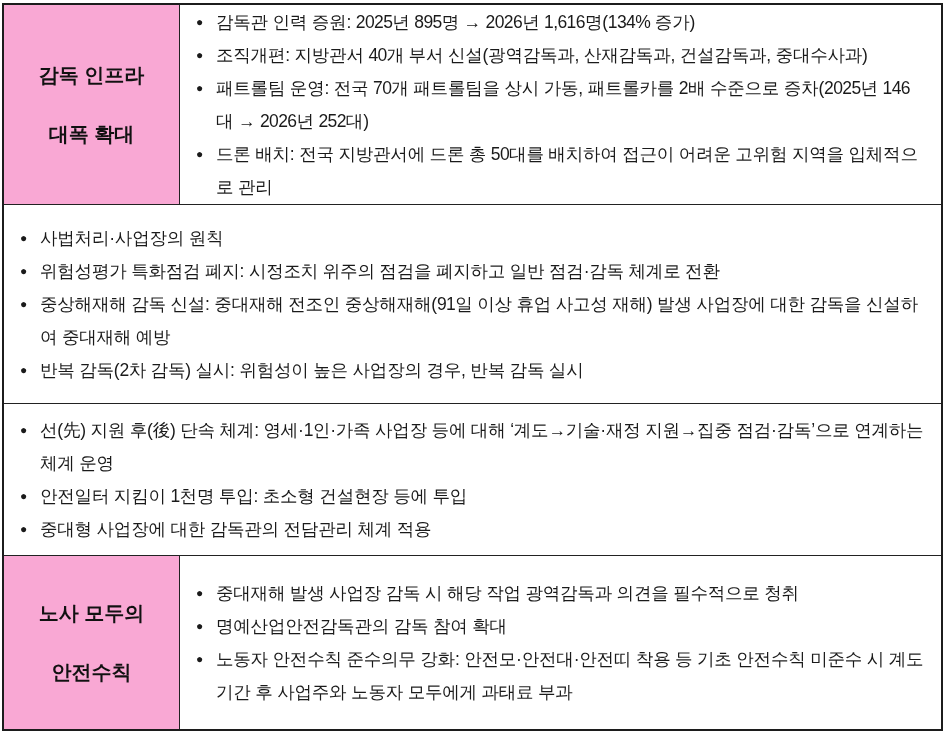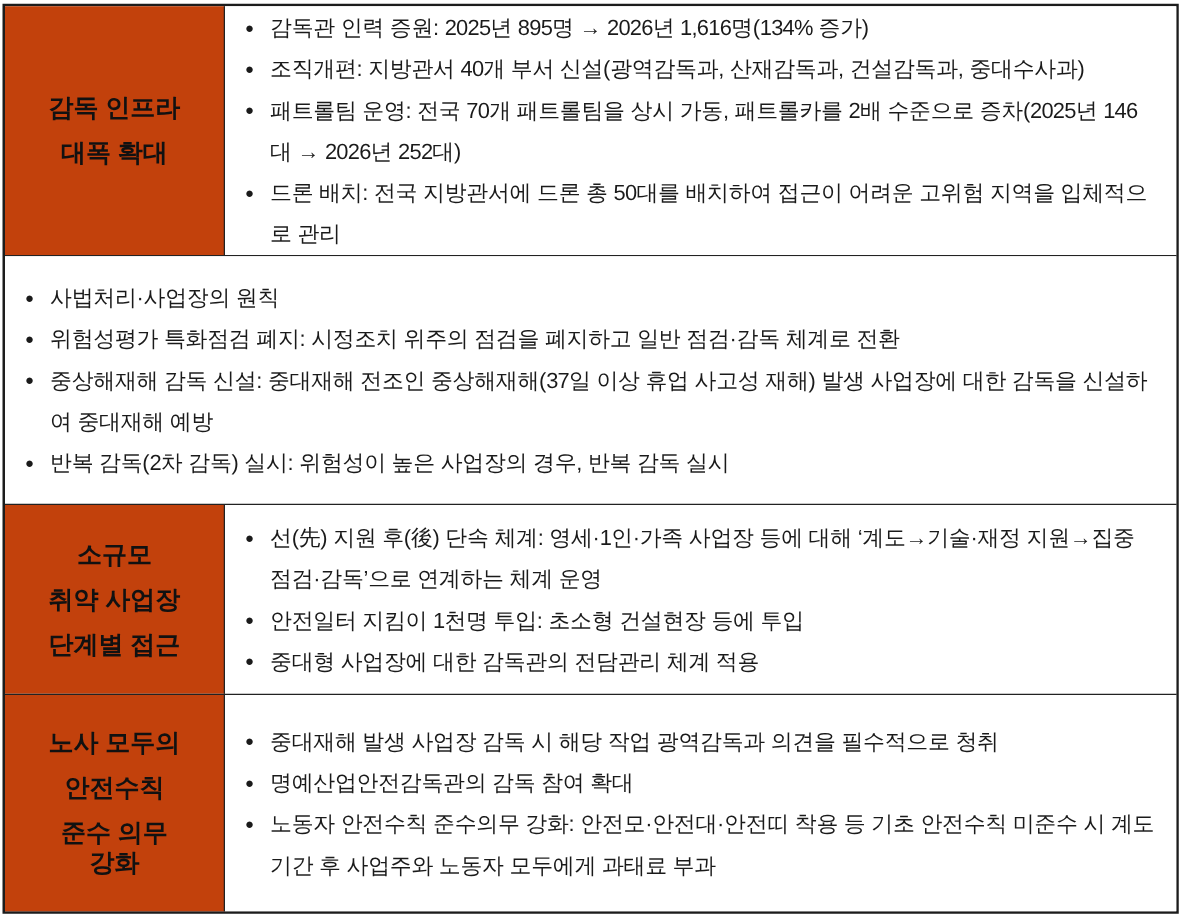--- a/index.html
+++ b/index.html
@@ -33,36 +33,36 @@
     min-height: 0;
   }
   .t-row + .t-row {
     border-top: 1.5px solid #222222;
   }
   .header-cell {
     width: 176px;
     flex: none;
     box-sizing: border-box;
     border-right: 1.5px solid #222222;
-    background: #c2410c;
+    background: #f9a8d4;
     display: flex;
     flex-direction: column;
     align-items: center;
     justify-content: center;
     text-align: center;
     font-size: 20px;
     font-weight: 700;
     color: #111111;
     padding: 6px 4px;
   }
   .hpara {
     line-height: 24px;
   }
   .hpara + .hpara {
-    margin-top: 12px;
+    margin-top: 35px;
   }
   .hline {
     white-space: nowrap;
   }
   .content-cell {
     flex: 1;
     min-width: 0;
     box-sizing: border-box;
     background: #ffffff;
     display: flex;
@@ -134,40 +134,29 @@
           <div class="bullet-item">
             <span class="bullet-marker">●</span>
             <span class="bullet-text">사법처리·사업장의 원칙</span>
           </div>
           <div class="bullet-item">
             <span class="bullet-marker">●</span>
             <span class="bullet-text">위험성평가 특화점검 폐지: 시정조치 위주의 점검을 폐지하고 일반 점검·감독 체계로 전환</span>
           </div>
           <div class="bullet-item">
             <span class="bullet-marker">●</span>
-            <span class="bullet-text">중상해재해 감독 신설: 중대재해 전조인 중상해재해(<span class="num">37</span>일 이상 휴업 사고성 재해) 발생 사업장에 대한 감독을 신설하여 중대재해 예방</span>
+            <span class="bullet-text">중상해재해 감독 신설: 중대재해 전조인 중상해재해(<span class="num">91</span>일 이상 휴업 사고성 재해) 발생 사업장에 대한 감독을 신설하여 중대재해 예방</span>
           </div>
           <div class="bullet-item">
             <span class="bullet-marker">●</span>
             <span class="bullet-text">반복 감독(<span class="num">2</span>차 감독) 실시: 위험성이 높은 사업장의 경우, 반복 감독 실시</span>
           </div>
         </div>
       </div>
       <div class="t-row">
-        <div class="header-cell">
-          <div class="hpara">
-            <div class="hline">소규모</div>
-          </div>
-          <div class="hpara">
-            <div class="hline">취약 사업장</div>
-          </div>
-          <div class="hpara">
-            <div class="hline">단계별 접근</div>
-          </div>
-        </div>
         <div class="content-cell">
           <div class="bullet-item">
             <span class="bullet-marker">●</span>
             <span class="bullet-text">선(先) 지원 후(後) 단속 체계: 영세·<span class="num">1</span>인·가족 사업장 등에 대해 ‘계도→기술·재정 지원→집중 점검·감독’으로 연계하는 체계 운영</span>
           </div>
           <div class="bullet-item">
             <span class="bullet-marker">●</span>
             <span class="bullet-text">안전일터 지킴이 <span class="num">1</span>천명 투입: 초소형 건설현장 등에 투입</span>
           </div>
           <div class="bullet-item">
@@ -177,24 +166,20 @@
         </div>
       </div>
       <div class="t-row">
         <div class="header-cell">
           <div class="hpara">
             <div class="hline">노사 모두의</div>
           </div>
           <div class="hpara">
             <div class="hline">안전수칙</div>
           </div>
-          <div class="hpara">
-            <div class="hline">준수 의무</div>
-            <div class="hline">강화</div>
-          </div>
         </div>
         <div class="content-cell">
           <div class="bullet-item">
             <span class="bullet-marker">●</span>
             <span class="bullet-text">중대재해 발생 사업장 감독 시 해당 작업 광역감독과 의견을 필수적으로 청취</span>
           </div>
           <div class="bullet-item">
             <span class="bullet-marker">●</span>
             <span class="bullet-text">명예산업안전감독관의 감독 참여 확대</span>
           </div>

